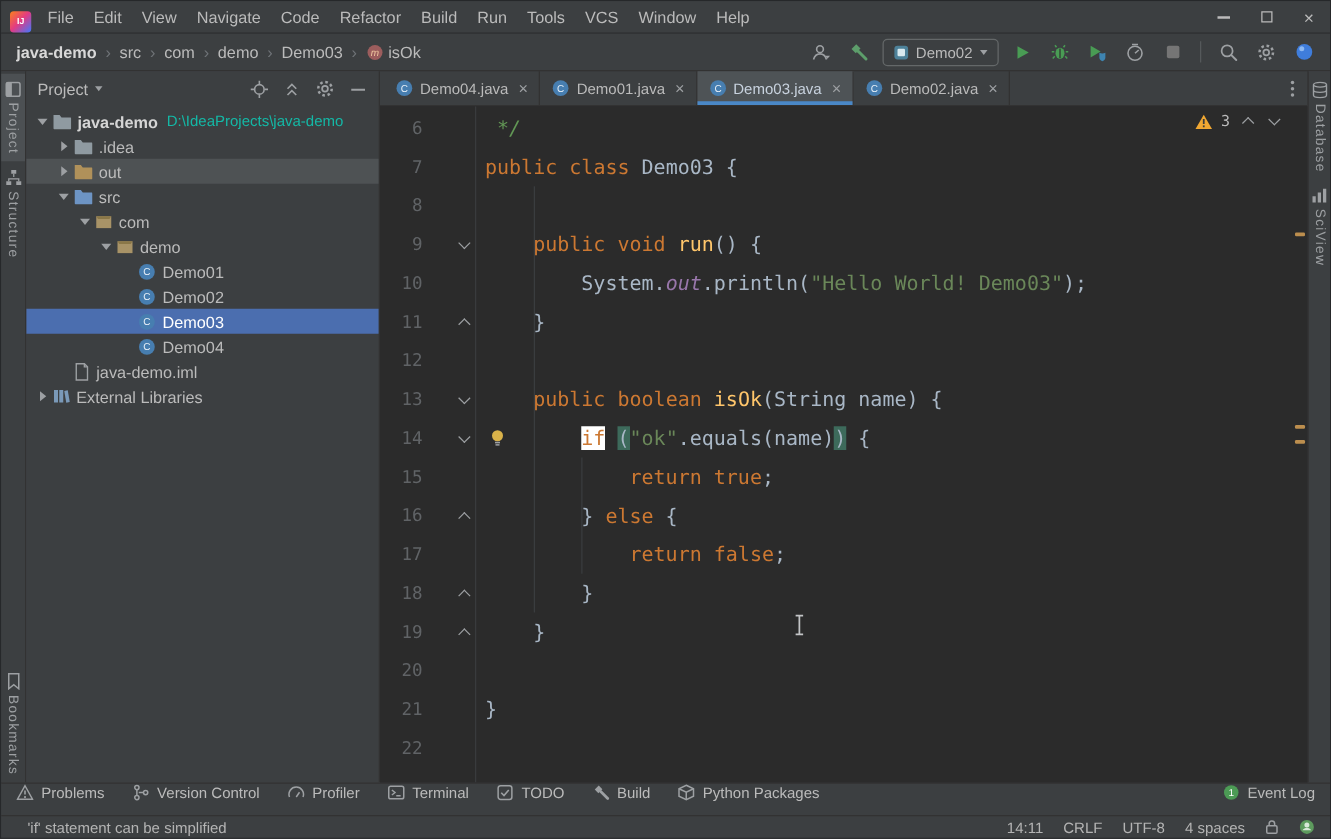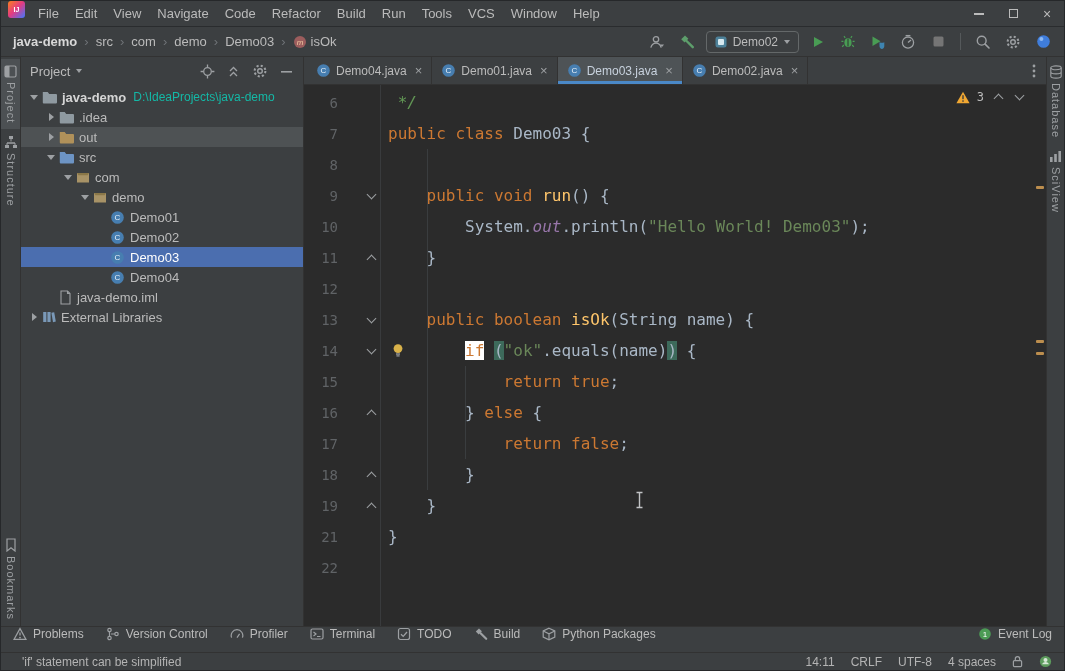--- a/index.html
+++ b/index.html
@@ -1,20 +1,20 @@
 <!DOCTYPE html>
 <html><head>
 <meta charset="utf-8">
 <style>
 *{margin:0;padding:0;box-sizing:border-box;}
 html,body{width:1065px;height:671px;}
 body{font-family:"Liberation Sans",sans-serif;background:#3c3f41;color:#bbbbbb;overflow:hidden;}
 .window{width:1065px;height:671px;display:flex;flex-direction:column;background:#3c3f41;border:1px solid #26282a;}
 
-.titlebar{height:26px;display:flex;align-items:flex-start;background:#3c3f41;border-bottom:1px solid #2a2c2e;padding-left:7px;flex:0 0 auto;}
+.titlebar{height:26px;display:flex;align-items:flex-end;background:#3c3f41;border-bottom:1px solid #2a2c2e;padding-left:7px;flex:0 0 auto;}
 .logo{width:17px;height:17px;border-radius:3px;background:linear-gradient(135deg,#fc801d 0%,#e33b82 48%,#3f78ff 100%);color:#fff;font-size:7px;font-weight:bold;display:flex;align-items:center;justify-content:center;margin-right:5px;flex:0 0 auto;}
 .menubar{display:flex;}
 .menu-item{padding:0 8px;font-size:13px;color:#bbb;line-height:25px;white-space:nowrap;}
 .win-title{font-size:12px;color:#787878;margin-left:18px;white-space:nowrap;overflow:hidden;}
 .win-controls{margin-left:auto;display:flex;height:100%;flex:0 0 auto;}
 .win-btn{width:34px;display:flex;align-items:center;justify-content:center;color:#bbb;font-size:14px;}
 .min-glyph{width:10px;height:2px;background:#bbb;display:inline-block;}
 .max-glyph{width:9px;height:9px;border:1px solid #bbb;display:inline-block;}
 
 .navbar{height:30px;display:flex;align-items:center;background:#3c3f41;border-bottom:1px solid #323232;padding:0 10px 0 12px;flex:0 0 auto;}
@@ -607,20 +607,25 @@
               <span class="code"><span>        }</span></span>
             </div>
             <div class="code-line">
               <span class="ln">19</span>
               <span class="fold">
                 <span class="chv up"></span>
               </span>
               <span class="code"><span>    }</span></span>
             </div>
             <div class="code-line">
+              <span class="ln">20</span>
+              <span class="fold"></span>
+              <span class="code"></span>
+            </div>
+            <div class="code-line">
               <span class="ln">21</span>
               <span class="fold"></span>
               <span class="code"><span>}</span></span>
             </div>
             <div class="code-line">
               <span class="ln">22</span>
               <span class="fold"></span>
               <span class="code"></span>
             </div>
           </div>

